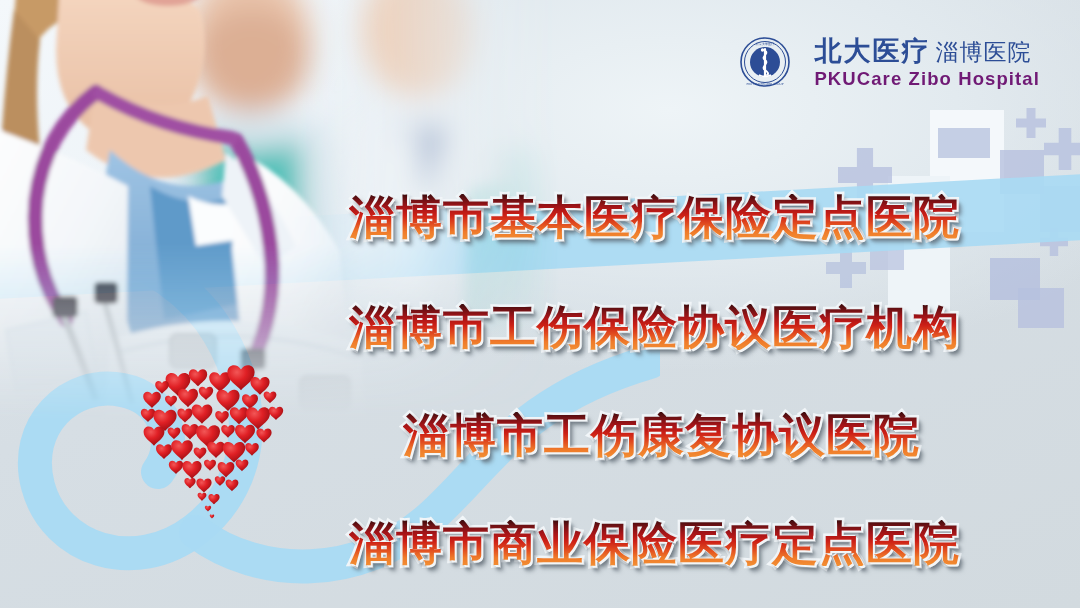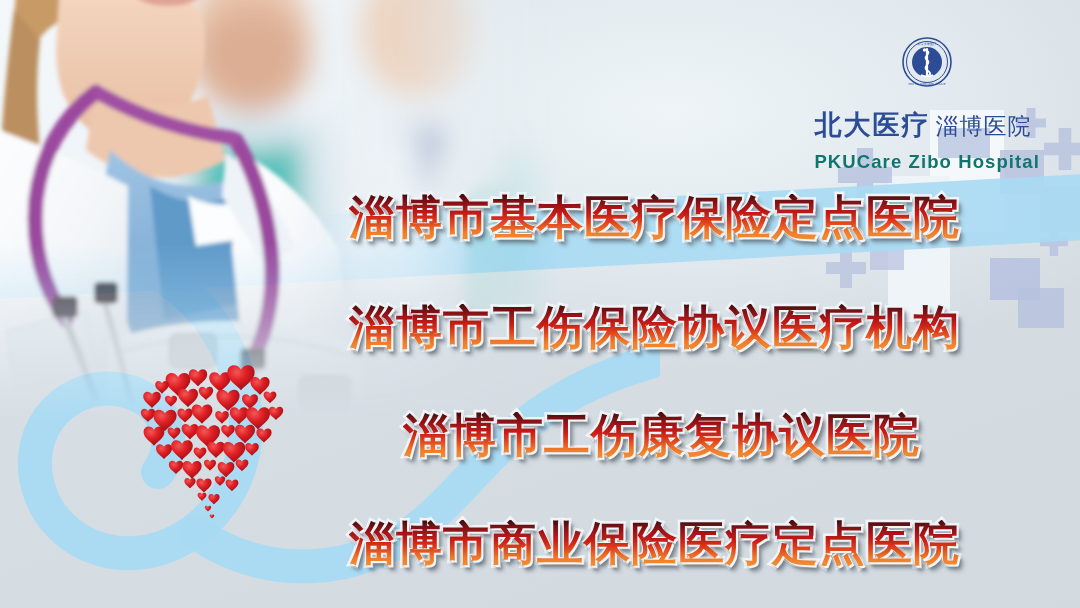--- a/index.html
+++ b/index.html
@@ -94,23 +94,22 @@
                 linear-gradient(to bottom, #000 0%, #000 58%, rgba(0,0,0,0.55) 78%, rgba(0,0,0,0) 100%);
     mask-composite: intersect;
   }
 
   
   .logo-block {
     position: absolute;
     right: 40px;
     top: 36px;
     display: flex;
-    align-items: center;
+    align-items: flex-end;
     gap: 23px;
-    flex-direction: column;
   }
   .logo-emblem {
     width: 52px;
     height: 52px;
     flex: 0 0 auto;
   }
   .logo-text {
     display: flex;
     flex-direction: column;
     align-items: flex-start;
@@ -126,24 +125,24 @@
   }
   .logo-cn .brand {
     letter-spacing: 2px;
   }
   .logo-cn .sub {
     font-weight: normal;
     font-size: 23px;
     margin-left: 5px;
   }
   .logo-en {
-    margin-top: 15px;
+    margin-top: 6px;
     font-size: 18.5px;
     font-weight: bold;
-    color: #0f766e;
+    color: #701a75;
     letter-spacing: 1.1px;
     white-space: nowrap;
   }
 
   
   .heart-cluster {
     position: absolute;
     left: 140px;
     top: 360px;
     width: 170px;

